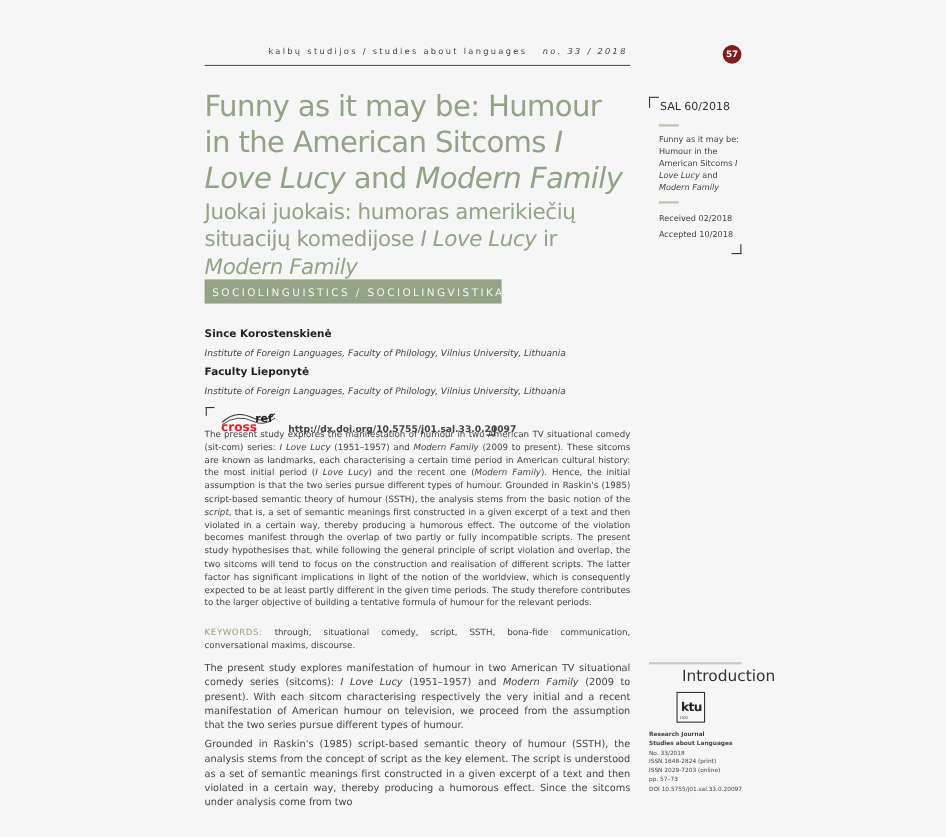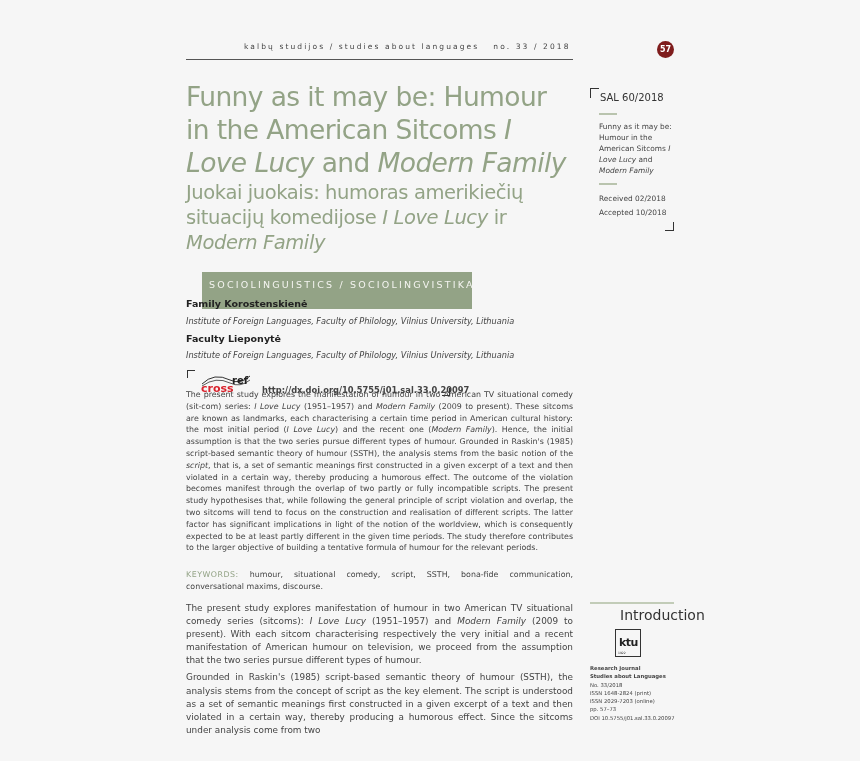--- a/index.html
+++ b/index.html
@@ -1,25 +1,25 @@
 <!DOCTYPE html>
 <html><head>
 <meta charset="utf-8">
 <style>
   html, body { margin:0; padding:0; }
   body { width:860px; height:761px; background:#f6f6f6; position:relative; overflow:hidden; font-family:"DejaVu Sans", sans-serif; color:#333; }
   .abs { position:absolute; }
   .running-head { left:244px; top:42px; font-size:7.5px; letter-spacing:2.1px; color:#444; white-space:nowrap; }
-  .running-head .no { margin-left:14px; }
+  .running-head .no { margin-left:14px;font-style:italic; }
   .head-rule { left:186px; top:59px; width:387px; height:1px; background:#555; }
   .page-num { left:657px; top:41px; width:17px; height:17px; border-radius:50%; background:#7f1d1d; color:#fff; font-size:8px; line-height:17px; text-align:center; font-weight:bold; }
   .title { left:186px; top:80px; width:390px; font-size:26.5px; line-height:33px; color:#93a386; font-family:"DejaVu Sans", sans-serif; font-weight:normal; letter-spacing:-0.6px; }
   .title i, .subtitle i { font-style:italic; }
   .subtitle { left:186px; top:180px; width:390px; font-size:19.5px; line-height:25px; color:#93a386; letter-spacing:-0.4px; }
-  .section-tag { left:186px; top:272px; width:270px; height:37px; background:#93a386; color:#f4f4f0; font-size:9.5px; letter-spacing:2.2px; line-height:25px; padding-left:7px; box-sizing:border-box; white-space:nowrap;margin-left:16px; }
+  .section-tag { left:186px; top:254px; width:270px; height:22px; background:#93a386; color:#f4f4f0; font-size:9.5px; letter-spacing:2.2px; line-height:25px; padding-left:7px; box-sizing:border-box; white-space:nowrap; }
   .author { left:186px; font-size:9.5px; font-weight:bold; color:#222; }
   .affil { left:186px; font-size:8.2px; color:#444; white-space:nowrap;font-style:italic; }
   .corner-tl { width:7px; height:7px; border-top:1.3px solid #333; border-left:1.3px solid #333; }
   .corner-br { width:7px; height:7px; border-bottom:1.3px solid #333; border-right:1.3px solid #333; }
   .crossref { left:200px; top:372px; width:52px; height:22px; }
   .doi-link { left:262px; top:385px; font-size:8.3px; color:#444; white-space:nowrap;font-weight:bold; }
   .abstract { left:186px; top:389px; width:387px; font-size:7.9px; line-height:11.8px; color:#444; text-align:justify; }
   .abstract i { font-style:italic; }
   .keywords { left:186px; top:569px; width:387px; font-size:7.9px; line-height:11.8px; color:#444; text-align:justify; }
   .keywords .kw-label { color:#93a386; letter-spacing:0.5px; }
@@ -49,21 +49,21 @@
 
 <div class="abs title">
   <span>Funny as it may be: Humour in the American Sitcoms </span><i>I Love Lucy</i><span> and </span><i>Modern Family</i>
 </div>
 <div class="abs subtitle">
   <span>Juokai juokais: humoras amerikiečių situacijų komedijose </span><i>I Love Lucy</i><span> ir </span><i>Modern Family</i>
 </div>
 
 <div class="abs section-tag">SOCIOLINGUISTICS / SOCIOLINGVISTIKA</div>
 
-<div class="abs author" style="top:298px;">Family Korostenskienė</div>
+<div class="abs author" style="top:298px;">Since Korostenskienė</div>
 <div class="abs affil" style="top:316px;">Institute of Foreign Languages, Faculty of Philology, Vilnius University, Lithuania</div>
 <div class="abs author" style="top:333px;">Faculty Lieponytė</div>
 <div class="abs affil" style="top:350px;">Institute of Foreign Languages, Faculty of Philology, Vilnius University, Lithuania</div>
 
 <div class="abs corner-tl" style="left:187px; top:370px;"></div>
 <div class="abs crossref">
   <svg width="52" height="22" viewBox="0 0 52 22">
     <path d="M2 12 Q14 0 30 8 Q40 13 50 4" fill="none" stroke="#333" stroke-width="1"></path>
     <path d="M2 14 Q16 4 30 11 Q40 16 50 8" fill="none" stroke="#333" stroke-width="0.8"></path>
     <text x="1" y="20" font-family="DejaVu Sans, sans-serif" font-size="11" font-weight="bold" fill="#d9232d">cross</text>
@@ -71,21 +71,21 @@
   </svg>
 </div>
 <a class="abs doi-link">http://dx.doi.org/10.5755/j01.sal.33.0.20097</a>
 <div class="abs corner-br" style="left:442px; top:388px;"></div>
 
 <div class="abs abstract">
   <span>The present study explores the manifestation of humour in two American TV situational comedy (sit-com) series: </span><i>I Love Lucy</i><span> (1951–1957) and </span><i>Modern Family</i><span> (2009 to present). These sitcoms are known as landmarks, each characterising a certain time period in American cultural history: the most initial period (</span><i>I Love Lucy</i><span>) and the recent one (</span><i>Modern Family</i><span>). Hence, the initial assumption is that the two series pursue different types of humour. Grounded in Raskin's (1985) script-based semantic theory of humour (SSTH), the analysis stems from the basic notion of the </span><i>script</i><span>, that is, a set of semantic meanings first constructed in a given excerpt of a text and then violated in a certain way, thereby producing a humorous effect. The outcome of the violation becomes manifest through the overlap of two partly or fully incompatible scripts. The present study hypothesises that, while following the general principle of script violation and overlap, the two sitcoms will tend to focus on the construction and realisation of different scripts. The latter factor has significant implications in light of the notion of the worldview, which is consequently expected to be at least partly different in the given time periods. The study therefore contributes to the larger objective of building a tentative formula of humour for the relevant periods.</span>
 </div>
 
 <div class="abs keywords">
-  <span class="kw-label">KEYWORDS:</span><span> humour, situational comedy, script, SSTH, bona-fide communication, conversational maxims, discourse.</span>
+  <span class="kw-label">KEYWORDS:</span><span> through, situational comedy, script, SSTH, bona-fide communication, conversational maxims, discourse.</span>
 </div>
 
 <div class="abs body-text">
   <p><span>The present study explores manifestation of humour in two American TV situational comedy series (sitcoms): </span><i>I Love Lucy</i><span> (1951–1957) and </span><i>Modern Family</i><span> (2009 to present). With each sitcom characterising respectively the very initial and a recent manifestation of American humour on television, we proceed from the assumption that the two series pursue different types of humour.</span></p>
   <p>Grounded in Raskin's (1985) script-based semantic theory of humour (SSTH), the analysis stems from the concept of script as the key element. The script is understood as a set of semantic meanings first constructed in a given excerpt of a text and then violated in a certain way, thereby producing a humorous effect. Since the sitcoms under analysis come from two</p>
 </div>
 
 <div class="abs corner-tl" style="left:590px; top:88px; width:8px; height:9px;"></div>
 <div class="abs sal-id">SAL 60/2018</div>
 <div class="abs side-rule" style="left:599px; top:113px;"></div>

